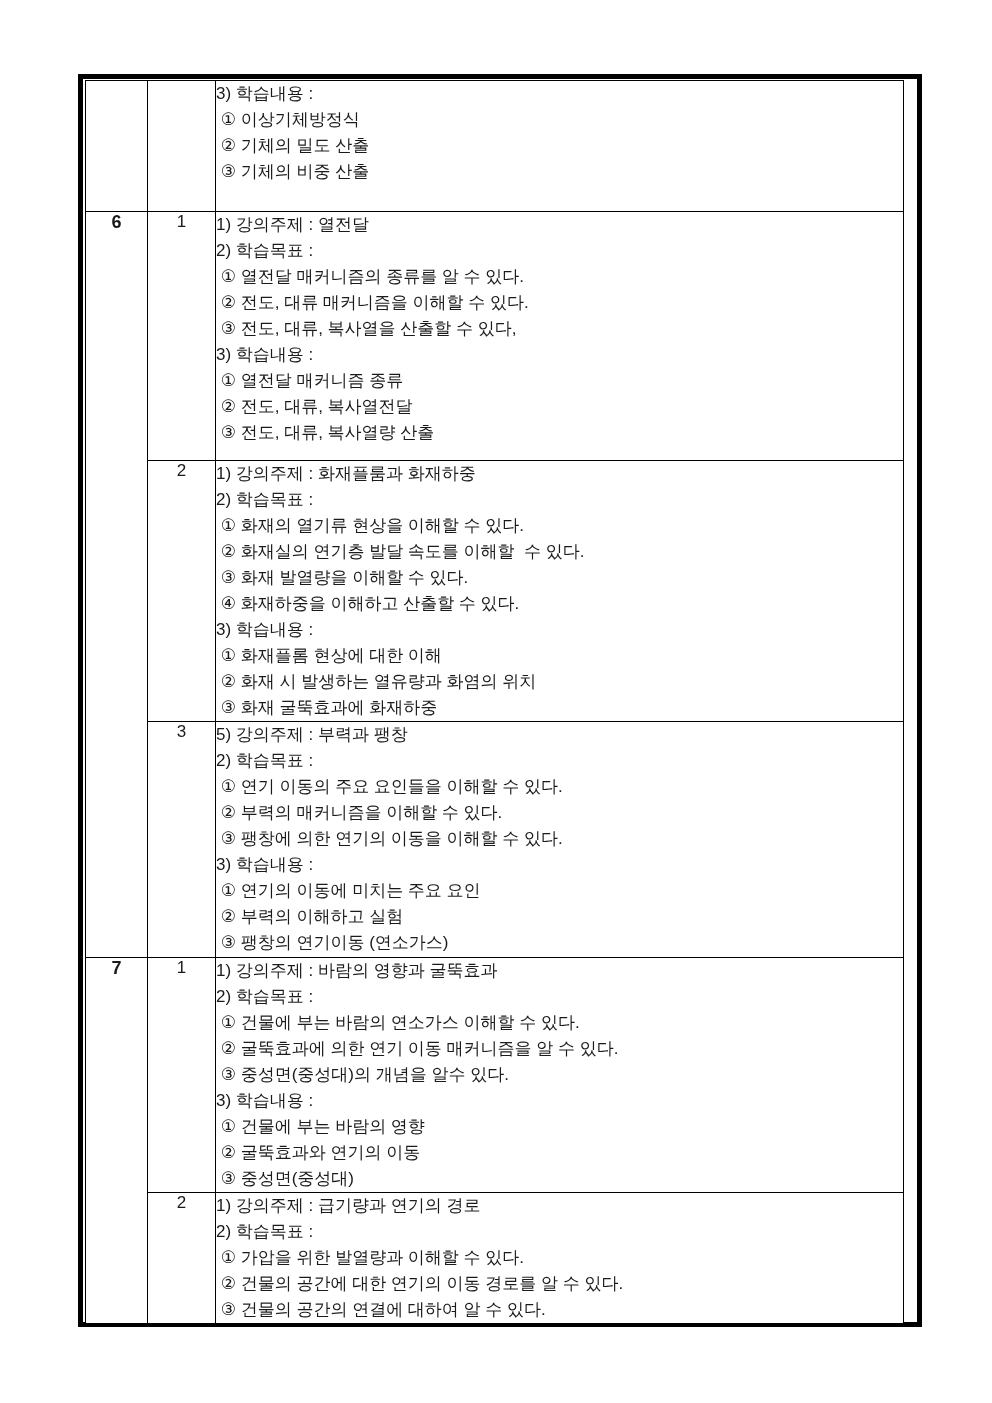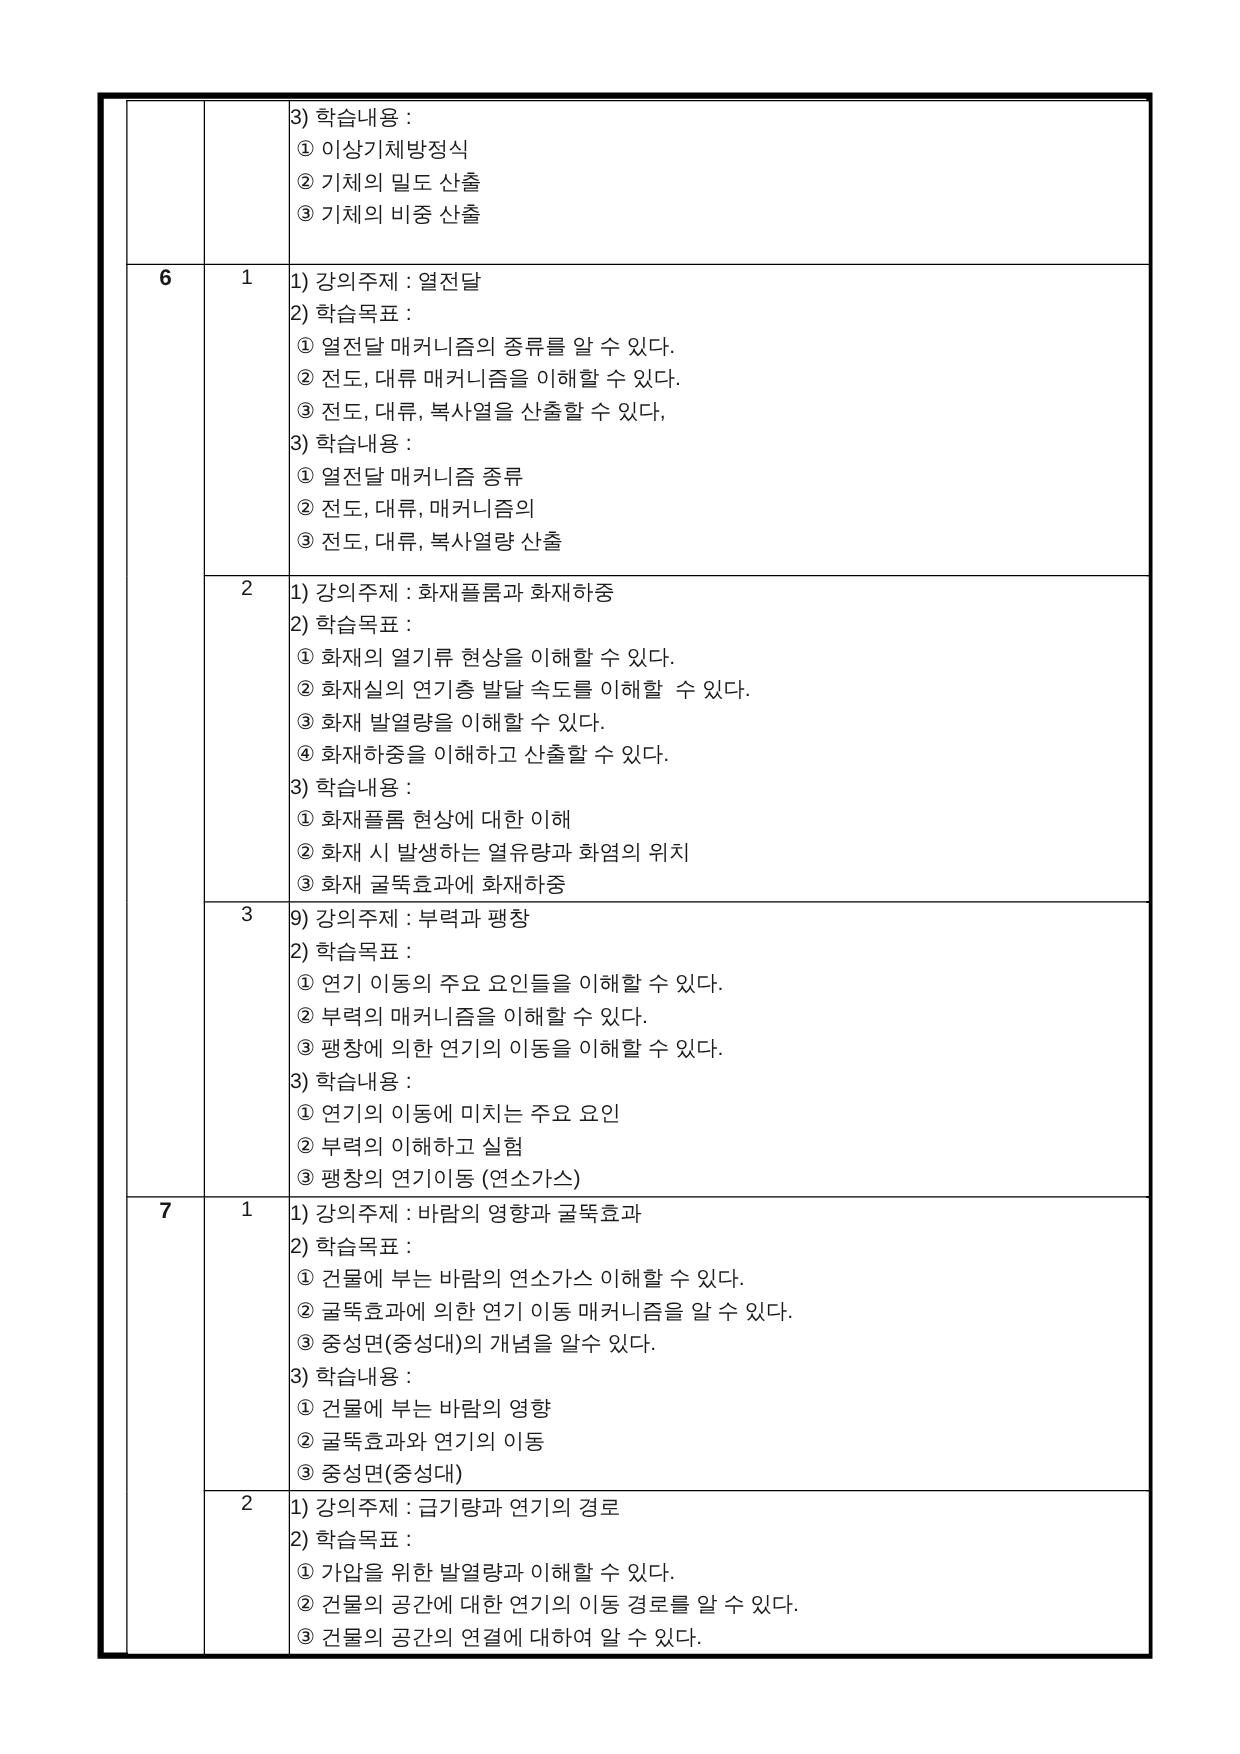--- a/index.html
+++ b/index.html
@@ -8,21 +8,21 @@
     background:#ffffff;
     font-family:"Liberation Sans","DejaVu Sans",sans-serif;
     color:#1a1a1a;
   }
   .frame{
     position:absolute;left:78px;top:74px;width:844px;height:1253px;
     border:5px solid #000;box-sizing:border-box;background:#fff;
   }
   table.syllabus{
     border-collapse:collapse;table-layout:fixed;
-    margin:1px 0 0 18px;width:818px;
+    margin:1px 0 0 2px;width:818px;
   }
   table.syllabus td{
     border:1px solid #000;padding:0;vertical-align:top;overflow:hidden;
     background:#fff;
   }
   td.week-cell{
     text-align:center;vertical-align:middle;
     font-weight:bold;font-size:18px;
   }
   td.session-cell{
@@ -62,21 +62,21 @@
             <td class="week-cell" rowspan="3">6</td>
             <td class="session-cell">1</td>
             <td class="content-cell">
               <div class="content-line">1) 강의주제 : 열전달</div>
               <div class="content-line">2) 학습목표 :</div>
               <div class="content-line"> ① 열전달 매커니즘의 종류를 알 수 있다.</div>
               <div class="content-line"> ② 전도, 대류 매커니즘을 이해할 수 있다.</div>
               <div class="content-line"> ③ 전도, 대류, 복사열을 산출할 수 있다,</div>
               <div class="content-line">3) 학습내용 :</div>
               <div class="content-line"> ① 열전달 매커니즘 종류</div>
-              <div class="content-line"> ② 전도, 대류, 매커니즘의</div>
+              <div class="content-line"> ② 전도, 대류, 복사열전달</div>
               <div class="content-line"> ③ 전도, 대류, 복사열량 산출</div>
             </td>
           </tr>
           <tr style="height: 261px;">
             <td class="session-cell">2</td>
             <td class="content-cell">
               <div class="content-line">1) 강의주제 : 화재플룸과 화재하중</div>
               <div class="content-line">2) 학습목표 :</div>
               <div class="content-line"> ① 화재의 열기류 현상을 이해할 수 있다.</div>
               <div class="content-line"> ② 화재실의 연기층 발달 속도를 이해할  수 있다.</div>
@@ -84,21 +84,21 @@
               <div class="content-line"> ④ 화재하중을 이해하고 산출할 수 있다.</div>
               <div class="content-line">3) 학습내용 :</div>
               <div class="content-line"> ① 화재플롬 현상에 대한 이해</div>
               <div class="content-line"> ② 화재 시 발생하는 열유량과 화염의 위치</div>
               <div class="content-line"> ③ 화재 굴뚝효과에 화재하중</div>
             </td>
           </tr>
           <tr style="height: 236px;">
             <td class="session-cell">3</td>
             <td class="content-cell">
-              <div class="content-line">9) 강의주제 : 부력과 팽창</div>
+              <div class="content-line">5) 강의주제 : 부력과 팽창</div>
               <div class="content-line">2) 학습목표 :</div>
               <div class="content-line"> ① 연기 이동의 주요 요인들을 이해할 수 있다.</div>
               <div class="content-line"> ② 부력의 매커니즘을 이해할 수 있다.</div>
               <div class="content-line"> ③ 팽창에 의한 연기의 이동을 이해할 수 있다.</div>
               <div class="content-line">3) 학습내용 :</div>
               <div class="content-line"> ① 연기의 이동에 미치는 주요 요인</div>
               <div class="content-line"> ② 부력의 이해하고 실험</div>
               <div class="content-line"> ③ 팽창의 연기이동 (연소가스)</div>
             </td>
           </tr>

